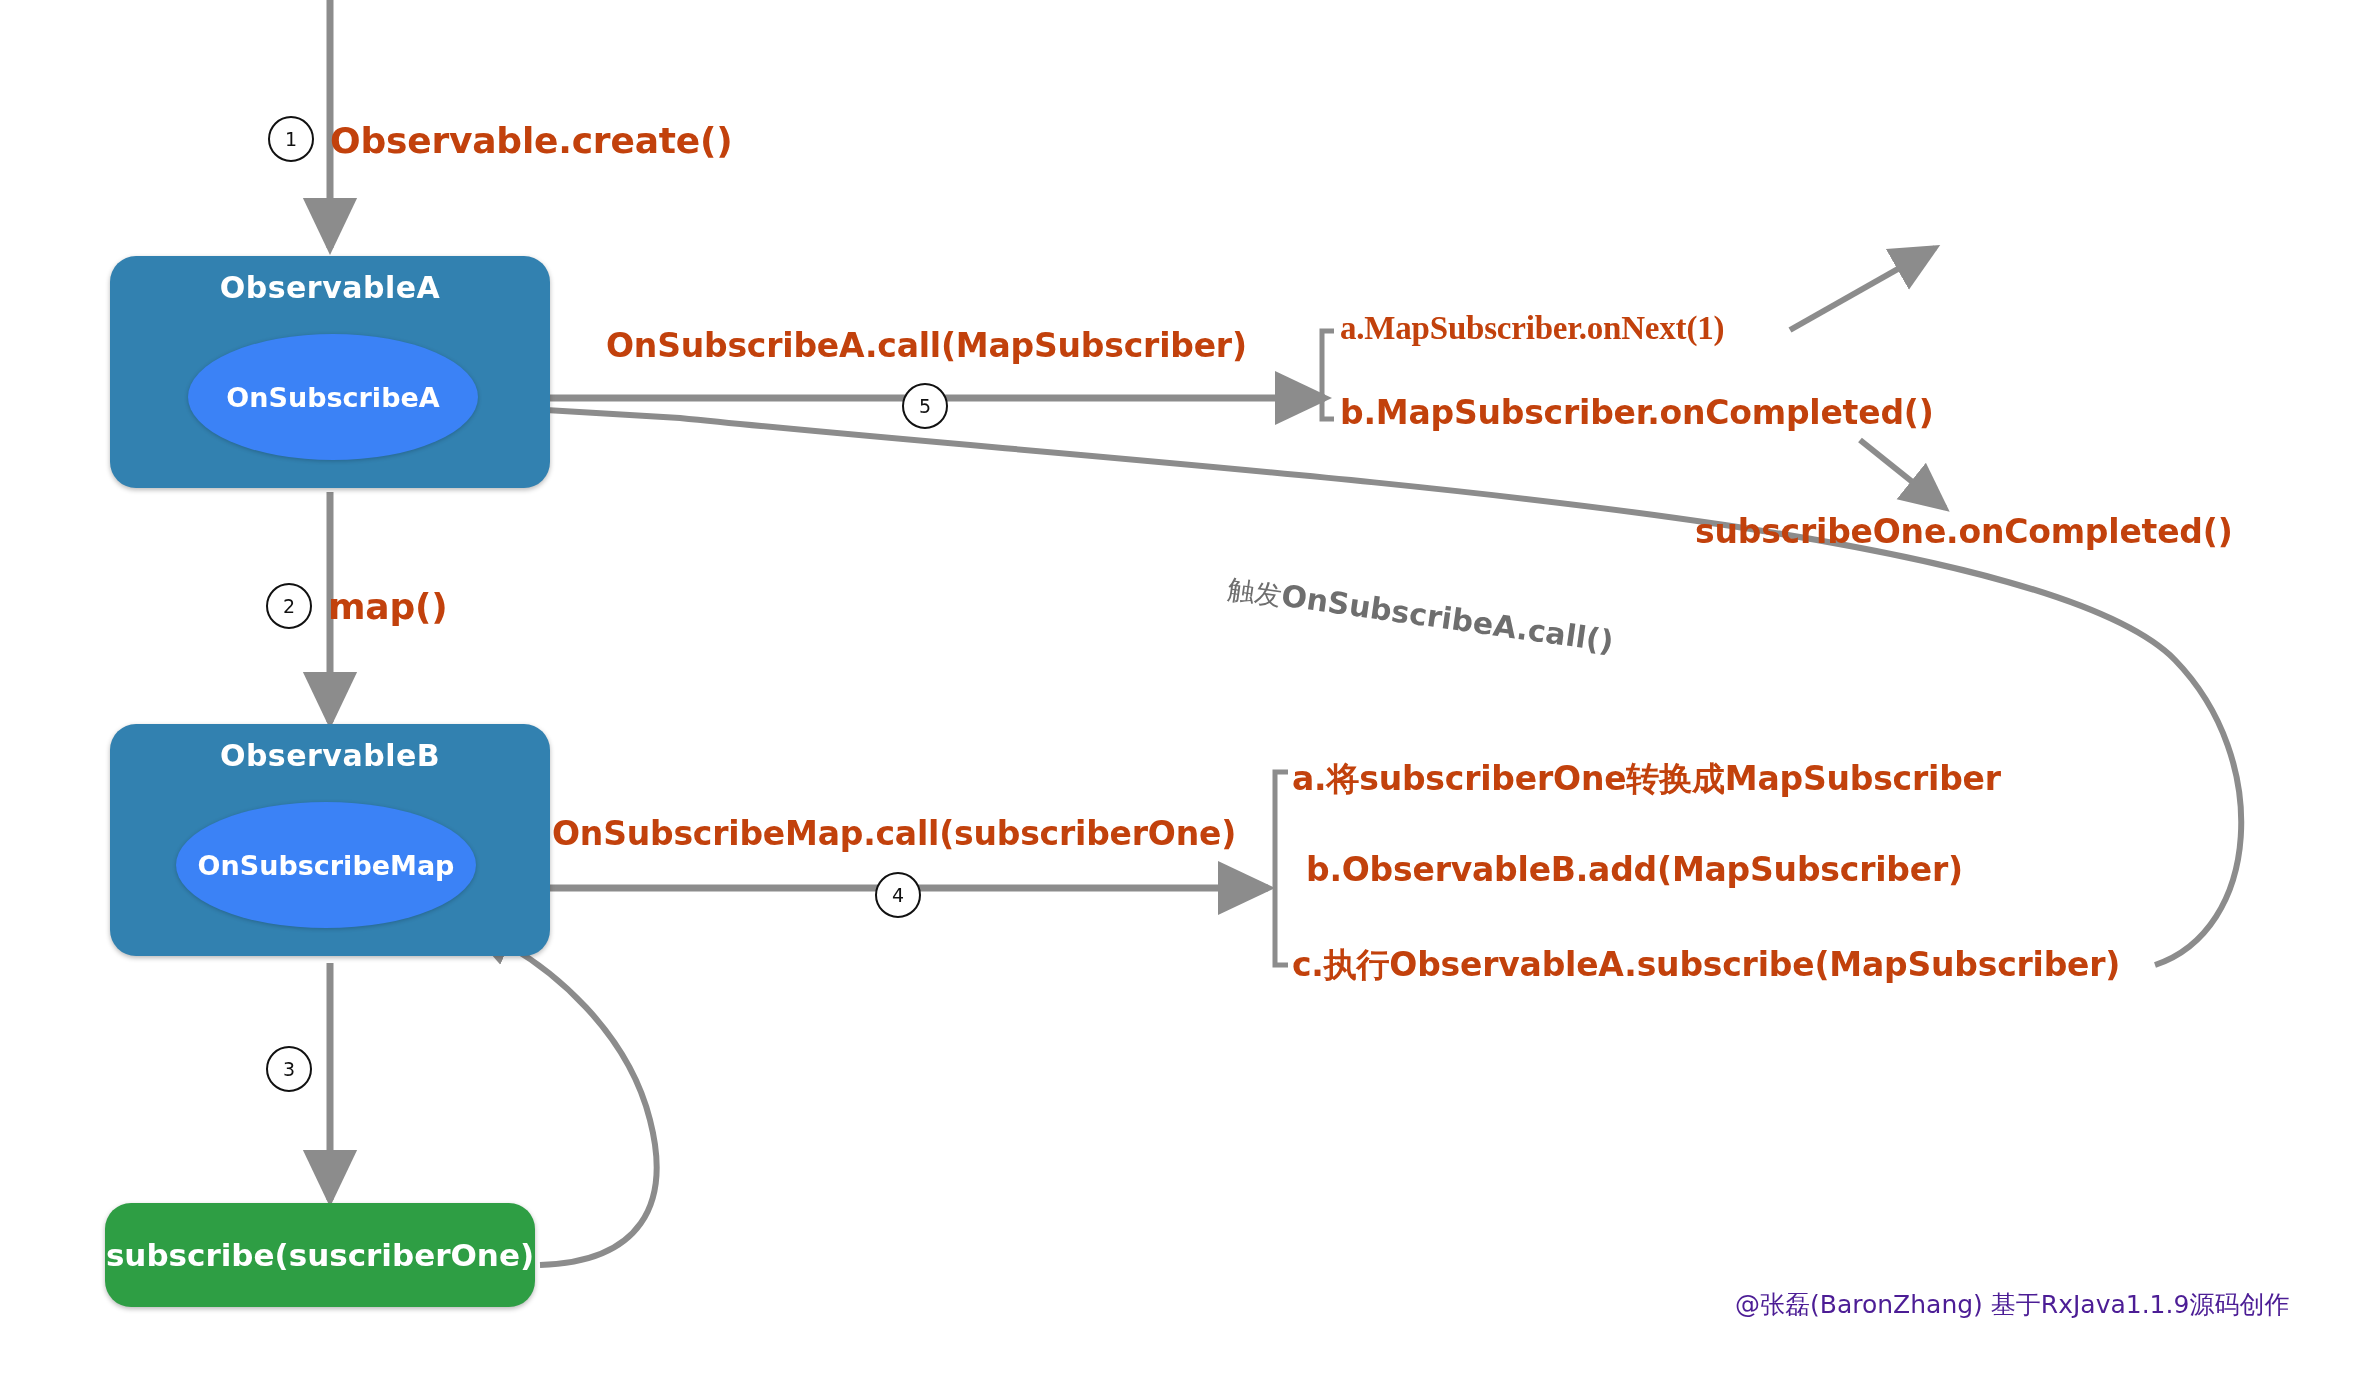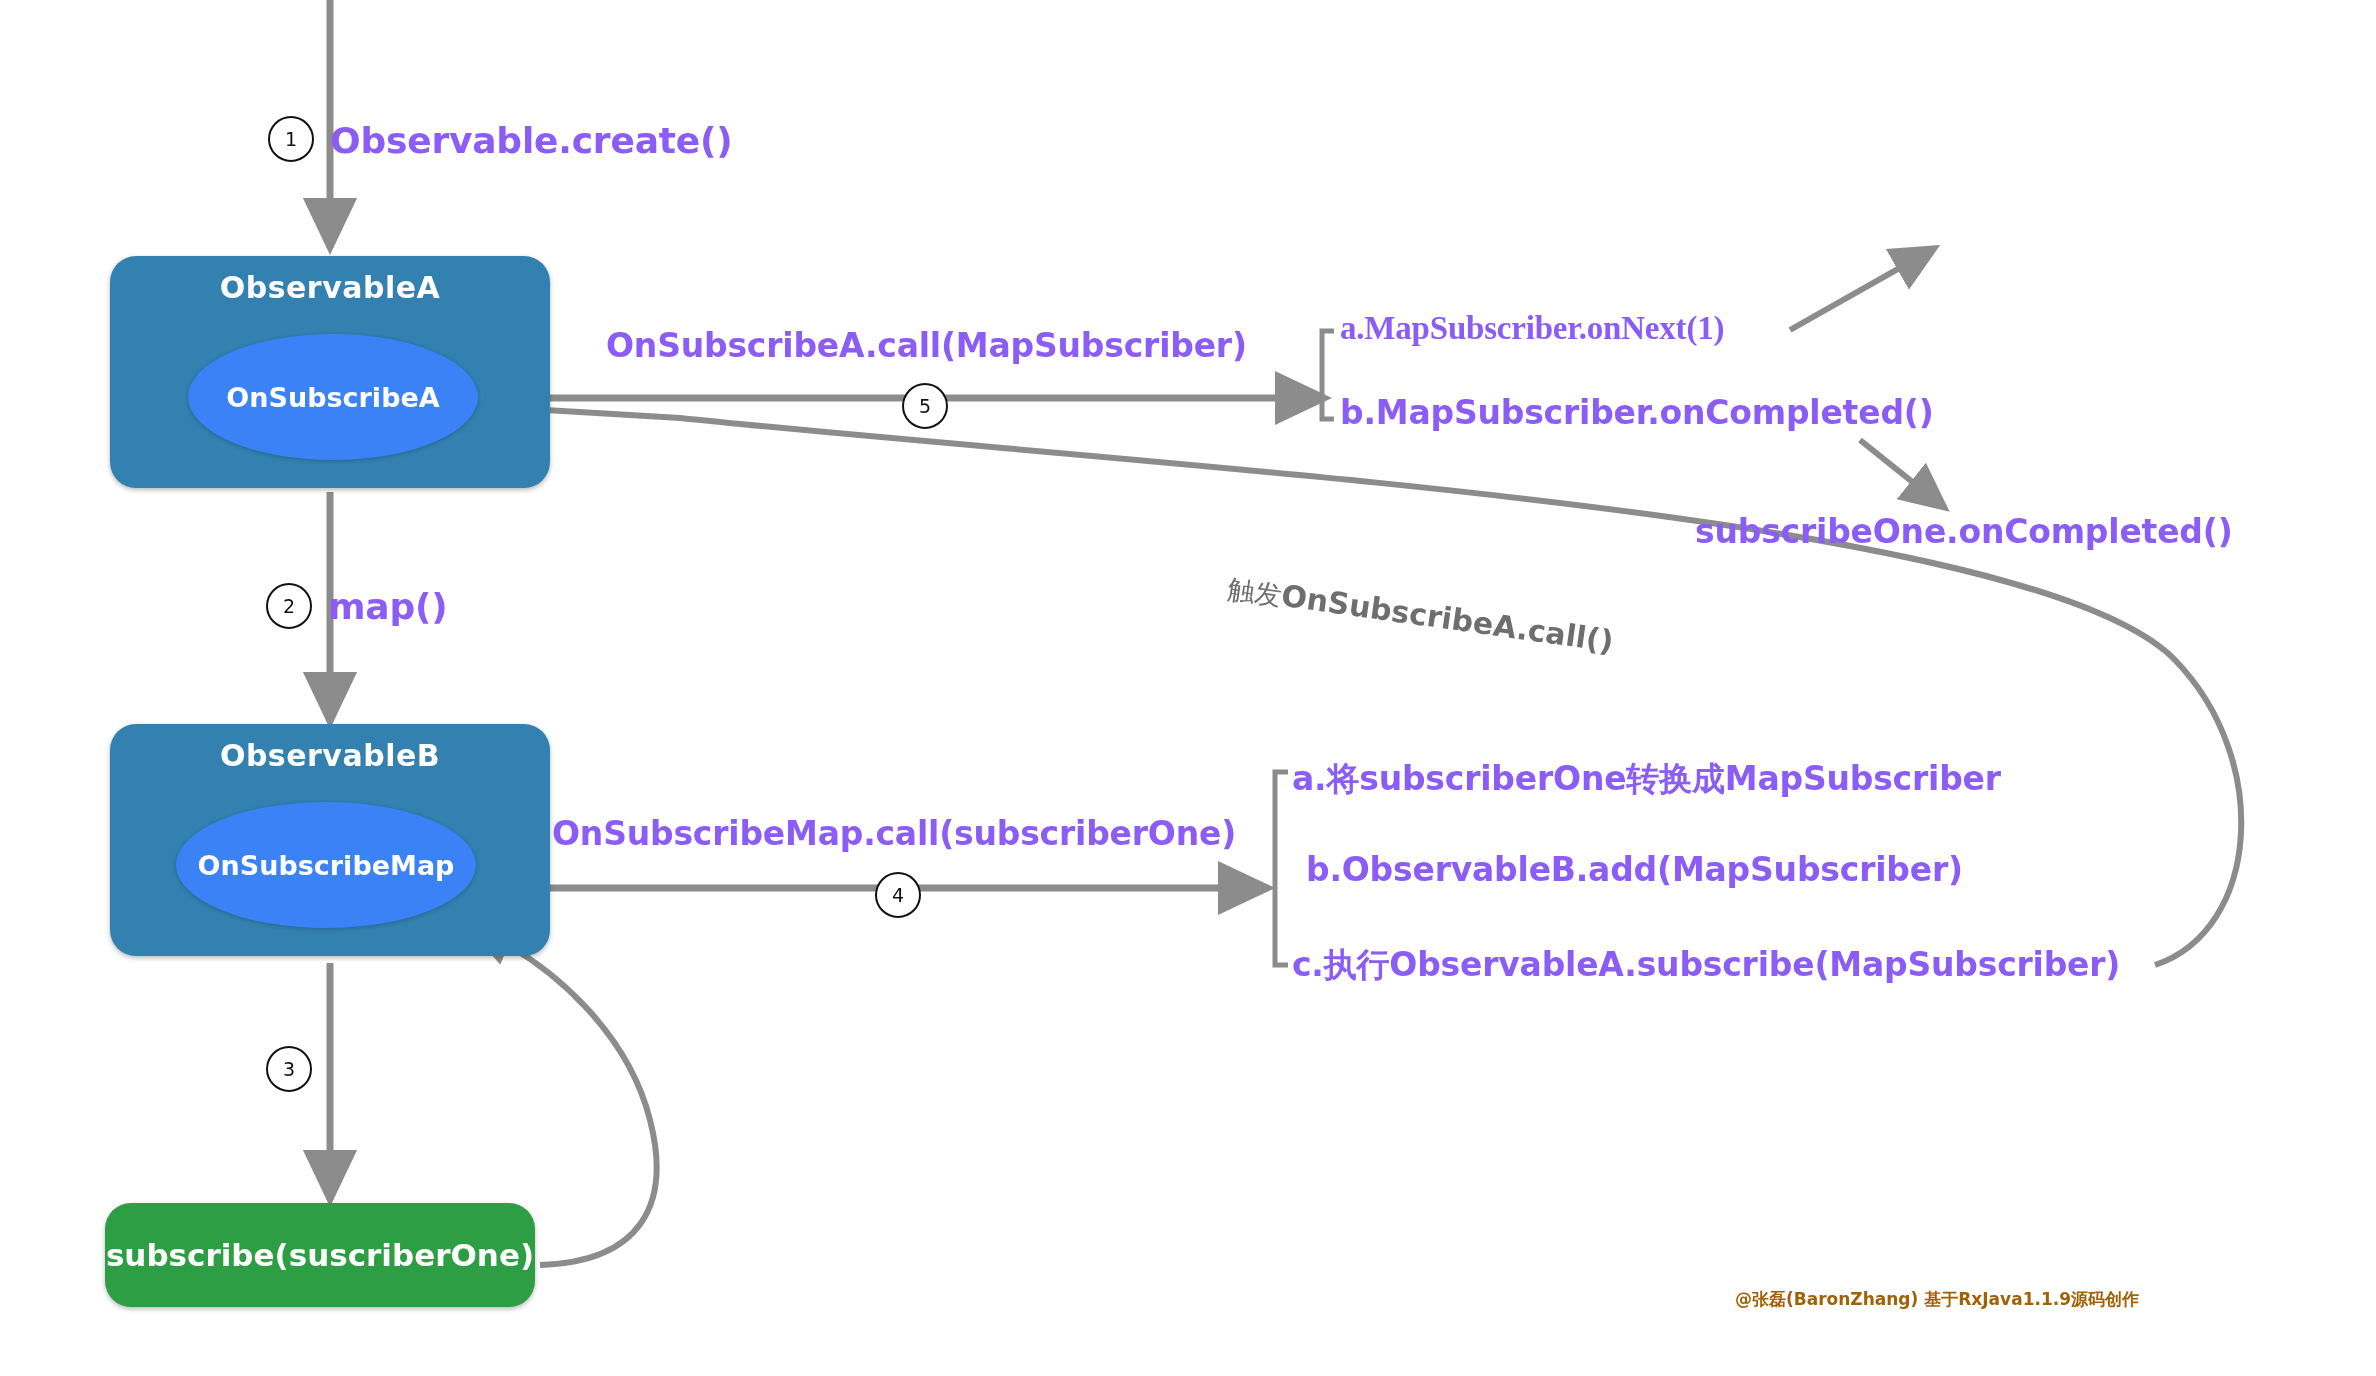--- a/index.html
+++ b/index.html
@@ -44,21 +44,21 @@
   }
   .greenlabel{
     position:absolute;left:0;right:0;top:50%;
     transform:translateY(-50%);
     text-align:center;color:#fff;font-weight:bold;font-size:31px;
   }
 
   
   .lbl{
     position:absolute;
-    color:#8b5cf6;
+    color:#c2410c;
     font-weight:bold;
     white-space:nowrap;
     font-family:"DejaVu Sans","Liberation Sans",sans-serif;
     font-size:33px;
     letter-spacing:-0.2px;
   }
   .lbl.big{font-size:36px;}
 
   
   .step{
@@ -80,23 +80,23 @@
     white-space:nowrap;
     font-size:30px;
     transform-origin:left center;
     font-family:"DejaVu Sans","Liberation Sans",sans-serif;
   }
   .curvecap .cn{font-weight:normal;font-size:27px;}
 
   
   .sig{
     position:absolute;
-    color:#a16207;
-    font-weight:bold;
-    font-size:17px;
+    color:#4c1d95;
+    font-weight:normal;
+    font-size:25px;
     white-space:nowrap;
     font-family:"DejaVu Sans","Liberation Sans",sans-serif;
   }
 </style>
 </head>
 <body>
 
 <div id="stage">
 
   <svg id="wires" viewBox="0 0 2376 1376">

